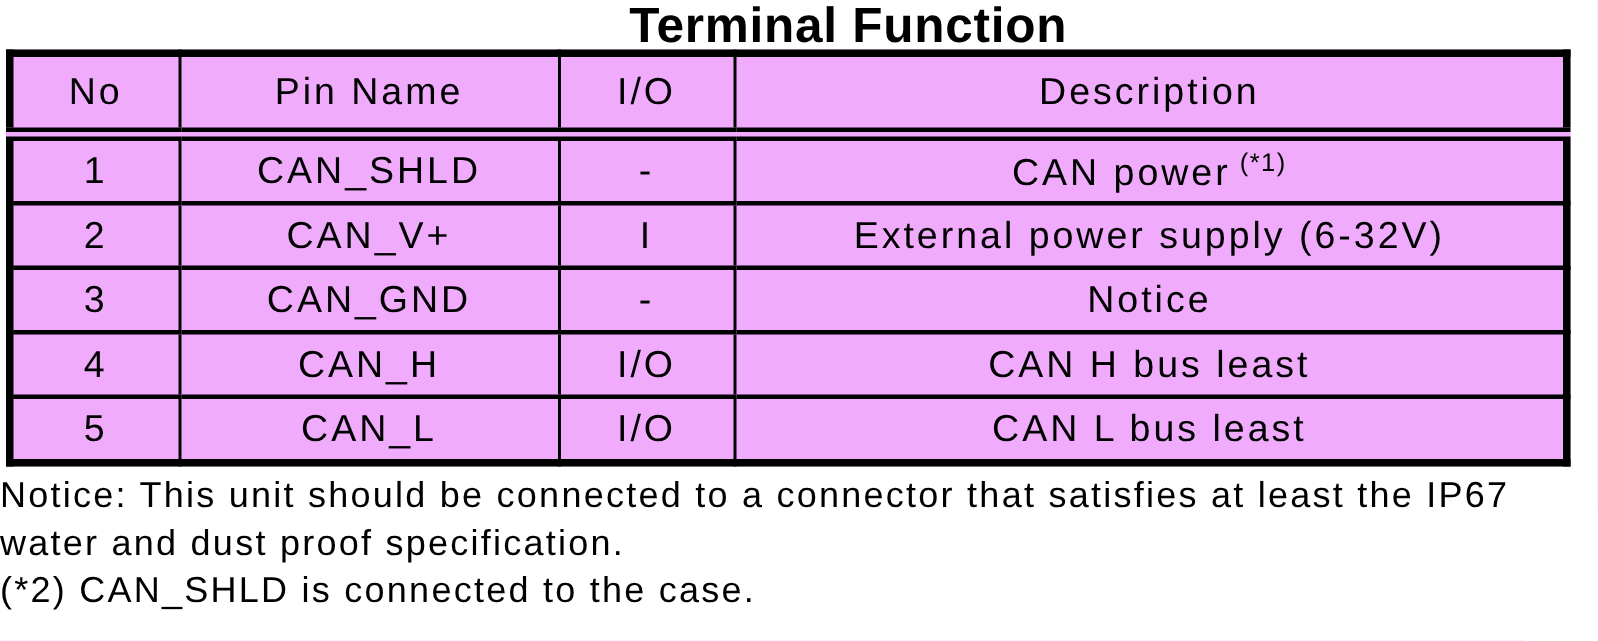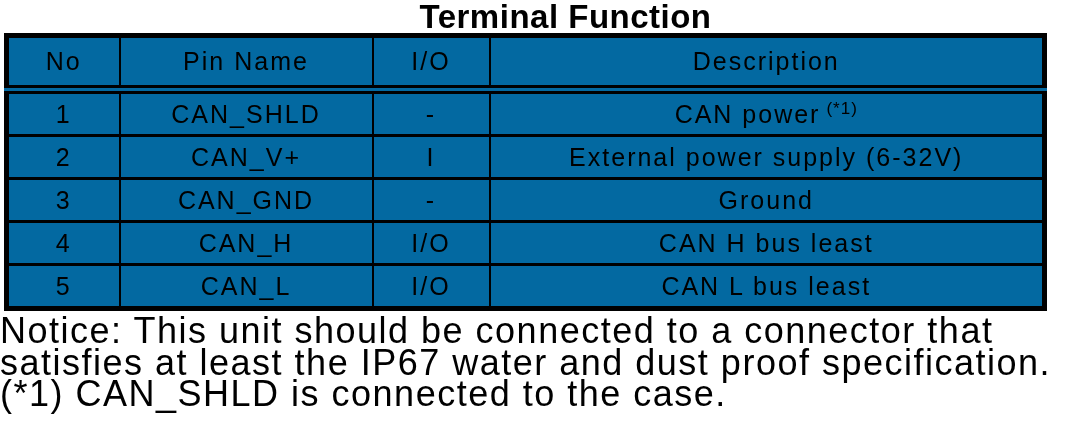--- a/index.html
+++ b/index.html
@@ -25,21 +25,21 @@
     font-weight: bold;
     letter-spacing: 0.5px;
     line-height: 32px;
     white-space: nowrap;
   }
   table.term {
     border-collapse: collapse;
     table-layout: fixed;
     margin-left: 4px;
     width: 1038px;
-    background: #0369a1;
+    background: #f0abfc;
   }
   table.term, table.term th, table.term td {
     border: 2px solid #000000;
   }
   table.term {
     border-width: 5px;
   }
   table.term th {
     height: 47px;
     font-weight: normal;
@@ -66,21 +66,21 @@
   .col-desc { width: 555px; }
   sup.fn {
     font-size: 17px;
     letter-spacing: 1px;
     vertical-align: 9px;
     margin-left: 6px;
   }
   .notes {
     margin-top: 4px;
     width: 1065px;
-    font-size: 36px;
+    font-size: 24px;
     letter-spacing: 1.5px;
     line-height: 31.5px;
   }
   .notes div {
     display: block;
   }
 </style>
 </head>
 <body>
 
@@ -113,35 +113,35 @@
       <tr>
         <td>2</td>
         <td>CAN_V+</td>
         <td>I</td>
         <td>External power supply (6-32V)</td>
       </tr>
       <tr>
         <td>3</td>
         <td>CAN_GND</td>
         <td>-</td>
-        <td>Ground</td>
+        <td>Notice</td>
       </tr>
       <tr>
         <td>4</td>
         <td>CAN_H</td>
         <td>I/O</td>
         <td>CAN H bus least</td>
       </tr>
       <tr>
         <td>5</td>
         <td>CAN_L</td>
         <td>I/O</td>
         <td>CAN L bus least</td>
       </tr>
     </tbody>
   </table>
 
   <div class="notes">
     <div>Notice: This unit should be connected to a connector that satisfies at least the IP67 water and dust proof specification.</div>
-    <div>(*1) CAN_SHLD is connected to the case.</div>
+    <div>(*2) CAN_SHLD is connected to the case.</div>
   </div>
 
 </div>
 
 </body></html>

